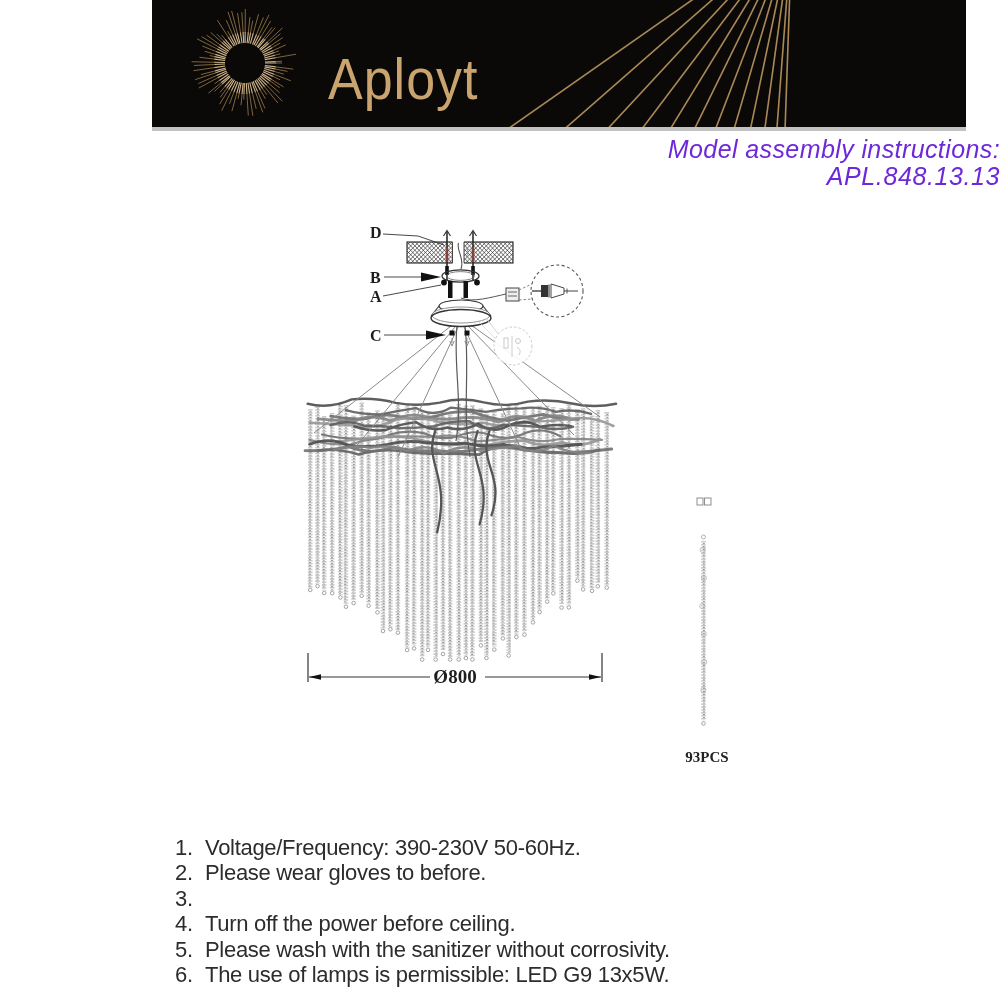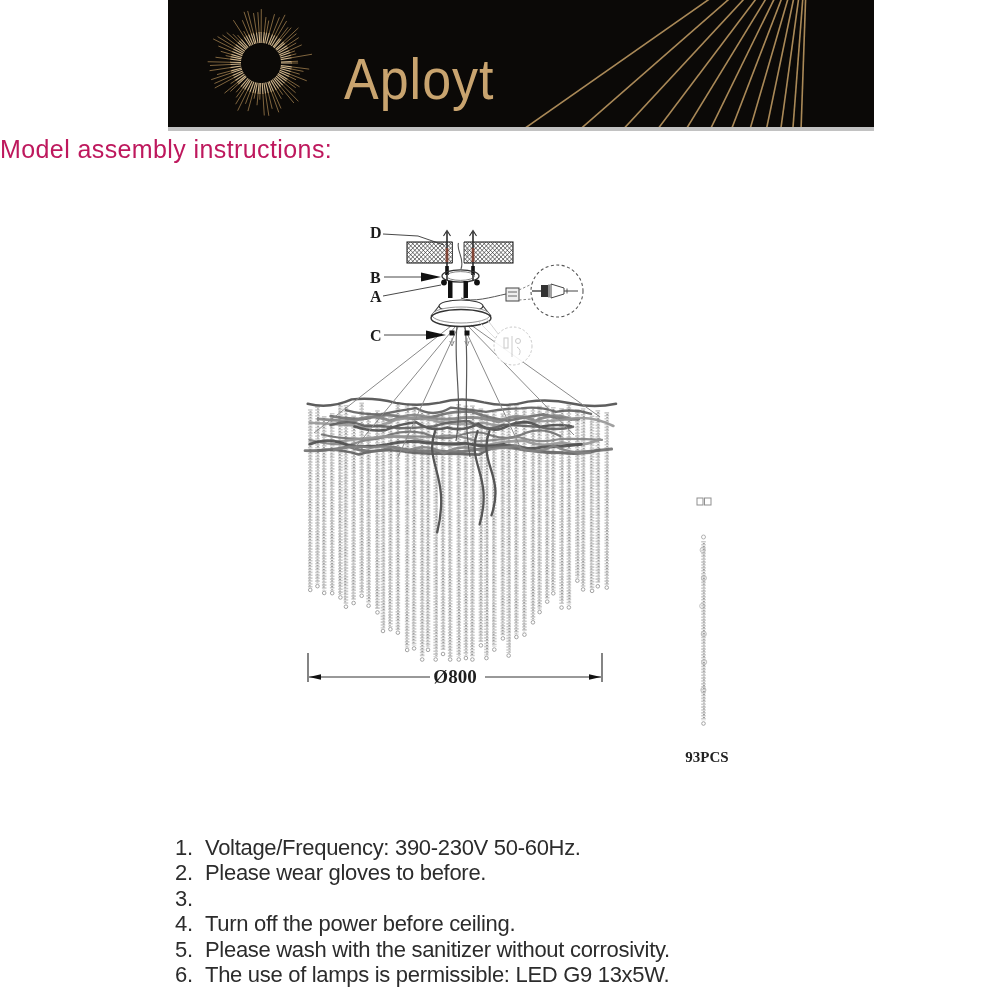--- a/index.html
+++ b/index.html
@@ -1,27 +1,27 @@
 <!DOCTYPE html>
 <html><head>
 <meta charset="utf-8">
 <style>
   html,body{margin:0;padding:0;background:#ffffff;width:1000px;height:1000px;overflow:hidden;
     font-family:"Liberation Sans",sans-serif;}
   .page{position:relative;width:1000px;height:1000px;background:#fff;}
 
   
-  .hdr{position:absolute;left:152px;top:0;width:706px;height:127px;background:#0b0907;
-    border-bottom:4px solid #c2c2c2;overflow:hidden;margin-left:16px;}
+  .hdr{position:absolute;left:152px;top:0;width:814px;height:127px;background:#0b0907;
+    border-bottom:4px solid #c2c2c2;overflow:hidden;}
   .hdr svg{position:absolute;left:0;top:0;}
   .brand{position:absolute;left:176px;top:46px;color:#c9a46f;font-size:52px;font-weight:400;
     letter-spacing:1px;transform:scaleY(1.1);transform-origin:top left;}
 
   
-  .titleblock{position:absolute;left:0;top:136px;width:1000px;text-align:left;color:#be185d;}
+  .titleblock{position:absolute;left:0;top:136px;width:1000px;text-align:right;color:#6d28d9;font-style:italic;}
   .titleblock .t1{font-size:25px;line-height:27px;font-weight:500;letter-spacing:.4px;}
   .titleblock .t2{font-size:25px;line-height:27px;font-weight:500;letter-spacing:.6px;}
 
   
   .diagram{position:absolute;left:280px;top:205px;width:460px;height:600px;}
   .dlabel{font-family:"Liberation Serif",serif;font-size:16px;font-weight:700;fill:#1c1c1c;}
   .dim{font-family:"Liberation Serif",serif;font-size:19px;font-weight:600;fill:#1e1e1e;}
   .pcs{font-family:"Liberation Serif",serif;font-size:15px;font-weight:600;fill:#222;}
 
   
@@ -198,20 +198,21 @@
           <line x1="640" y1="-70" x2="347.6744291708504" y2="245.35021902546993" stroke="#c6a066" stroke-width="1.6" opacity="0.85"></line>
           <line x1="640" y1="-70" x2="316.34464435389407" y2="213.1028271875657" stroke="#c6a066" stroke-width="1.6" opacity="0.85"></line>
           <line x1="640" y1="-70" x2="287.7646209557335" y2="176.63786763094984" stroke="#c6a066" stroke-width="1.6" opacity="0.85"></line>
         </g>
     </svg>
     <div class="brand">Aployt</div>
   </div>
 
   <div class="titleblock">
     <div class="t1">Model assembly instructions:</div>
+    <div class="t2">APL.848.13.13</div>
   </div>
 
   <svg class="diagram" viewBox="0 0 460 600">
 
     <g id="strands">
         <line x1="30.242649004608392" y1="204.17264894396067" x2="30.242649004608392" y2="382.4297450083036" stroke="#a9a9a9" stroke-width="4.6" stroke-dasharray="1.6 1.3" opacity="0.6"></line>
         <line x1="30.514223470911382" y1="206.17264894396067" x2="29.72235124260187" y2="381.4297450083036" stroke="#8c8c8c" stroke-width="2" stroke-dasharray="1.1 1.8" opacity="0.85"></line>
         <circle cx="30.242649004608392" cy="384.9297450083036" r="1.8" fill="none" stroke="#999" stroke-width="0.9"></circle>
         <line x1="37.46382210124284" y1="201.37164790928364" x2="37.46382210124284" y2="378.64947614517246" stroke="#a9a9a9" stroke-width="4.6" stroke-dasharray="1.6 1.3" opacity="0.6"></line>
         <line x1="38.04858153853566" y1="203.37164790928364" x2="37.41952938940376" y2="377.64947614517246" stroke="#8c8c8c" stroke-width="2" stroke-dasharray="1.1 1.8" opacity="0.85"></line>

